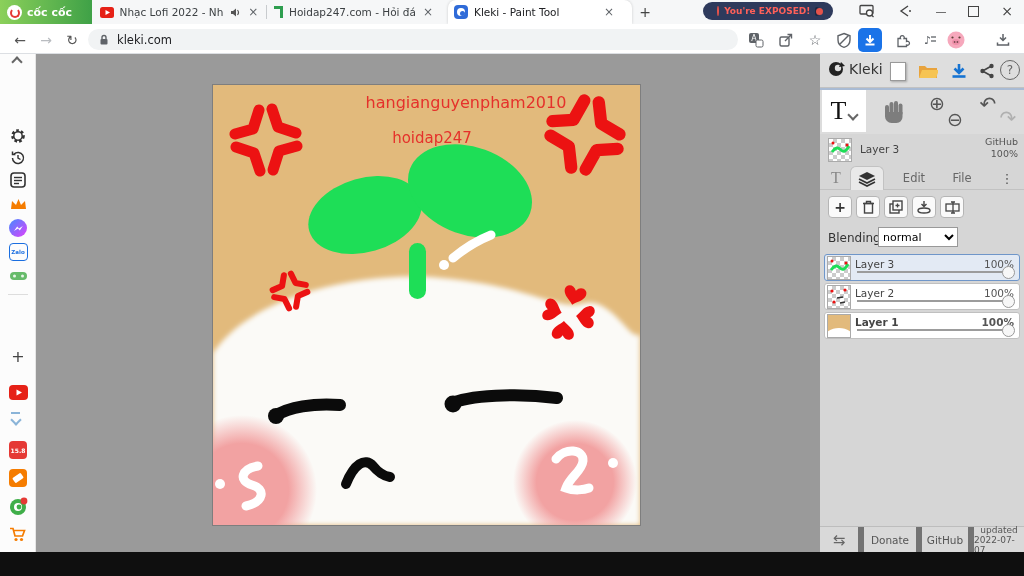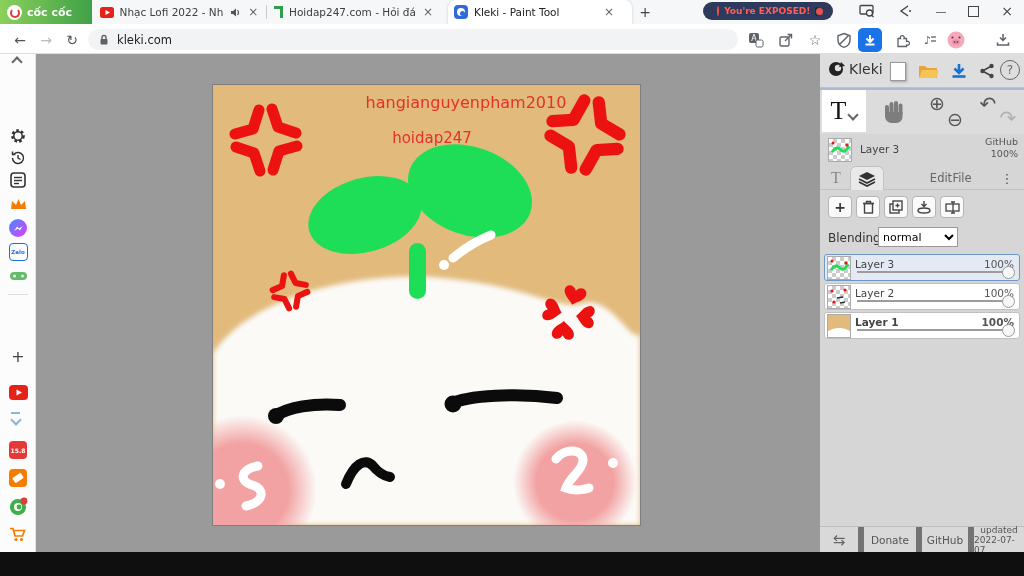--- a/index.html
+++ b/index.html
@@ -409,21 +409,21 @@
 
   <div class="abs" id="ptabs"></div>
   <div class="abs ptab ctr" style="left:822px;width:28px;font-family:'Liberation Serif',serif;font-size:16px;color:#888;">T</div>
   <div class="abs ptab ctr" style="left:850px;width:34px;background:#e9e9e9;border-radius:6px 6px 0 0;border:1px solid #c2c2c2;border-bottom:none;box-sizing:border-box;">
     <svg width="18" height="16">
         <path d="M9,1 L17,5 9,9 1,5 Z" fill="#333"></path>
         <path d="M1,8 L9,12 17,8" stroke="#333" fill="none" stroke-width="1.6"></path>
         <path d="M1,11 L9,15 17,11" stroke="#333" fill="none" stroke-width="1.6"></path>
       </svg>
   </div>
-  <div class="abs ptab ctr" style="left:896px;width:36px;margin-left:27px;">Edit</div>
+  <div class="abs ptab ctr" style="left:896px;width:36px;">Edit</div>
   <div class="abs ptab ctr" style="left:944px;width:36px;">File</div>
   <div class="abs ptab ctr" style="left:998px;width:18px;font-size:13px;color:#555;">⋮</div>
 
   <div class="abs pbtn ctr" style="left:828px;font-size:14px;color:#333;font-weight:bold;">+</div>
   <div class="abs pbtn ctr" style="left:856px;">
     <svg width="13" height="14">
         <path d="M1,3.5 H12 M4.5,3.5 V1.5 H8.5 V3.5" stroke="#444" fill="none" stroke-width="1.4"></path>
         <rect x="2.5" y="3.5" width="8" height="9.5" stroke="#444" fill="none" stroke-width="1.4"></rect>
       </svg>
   </div>

